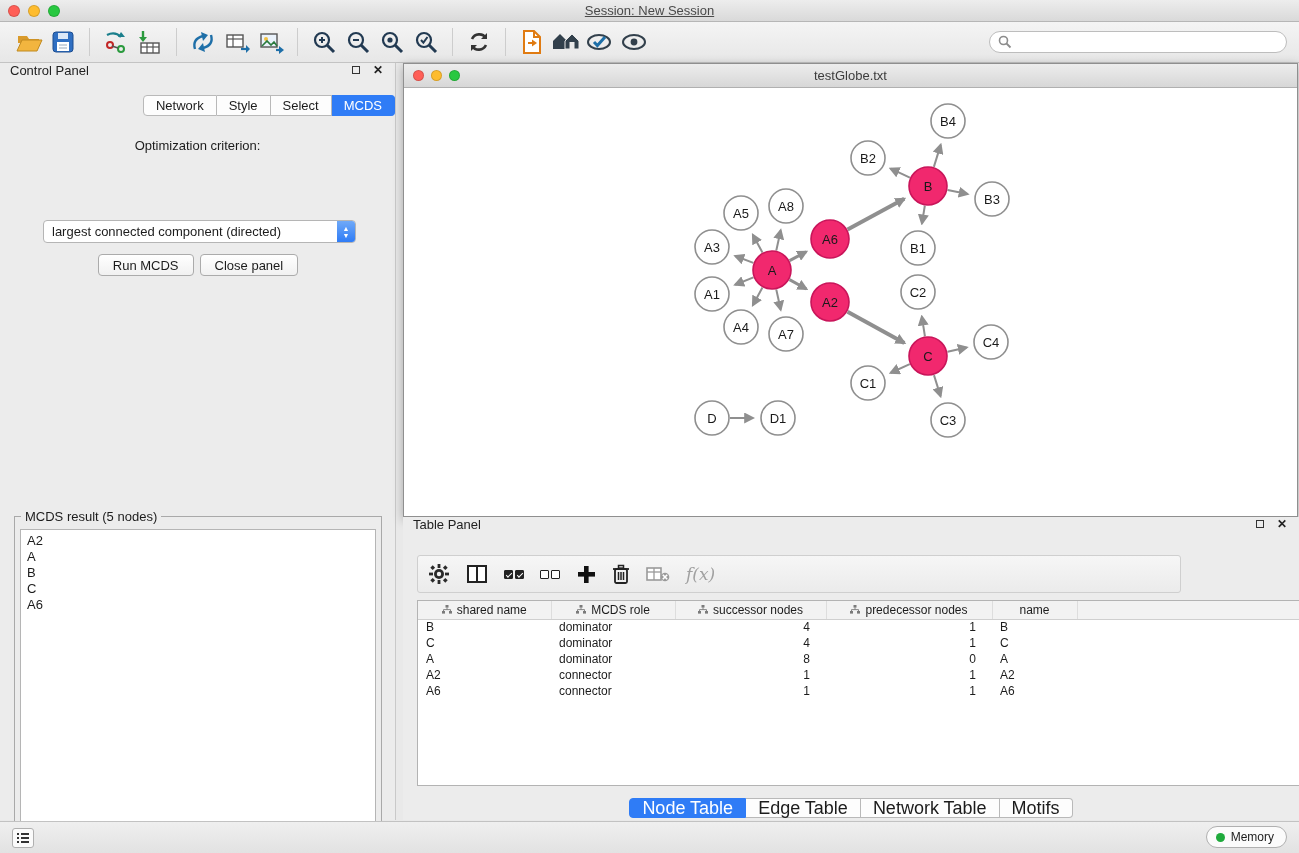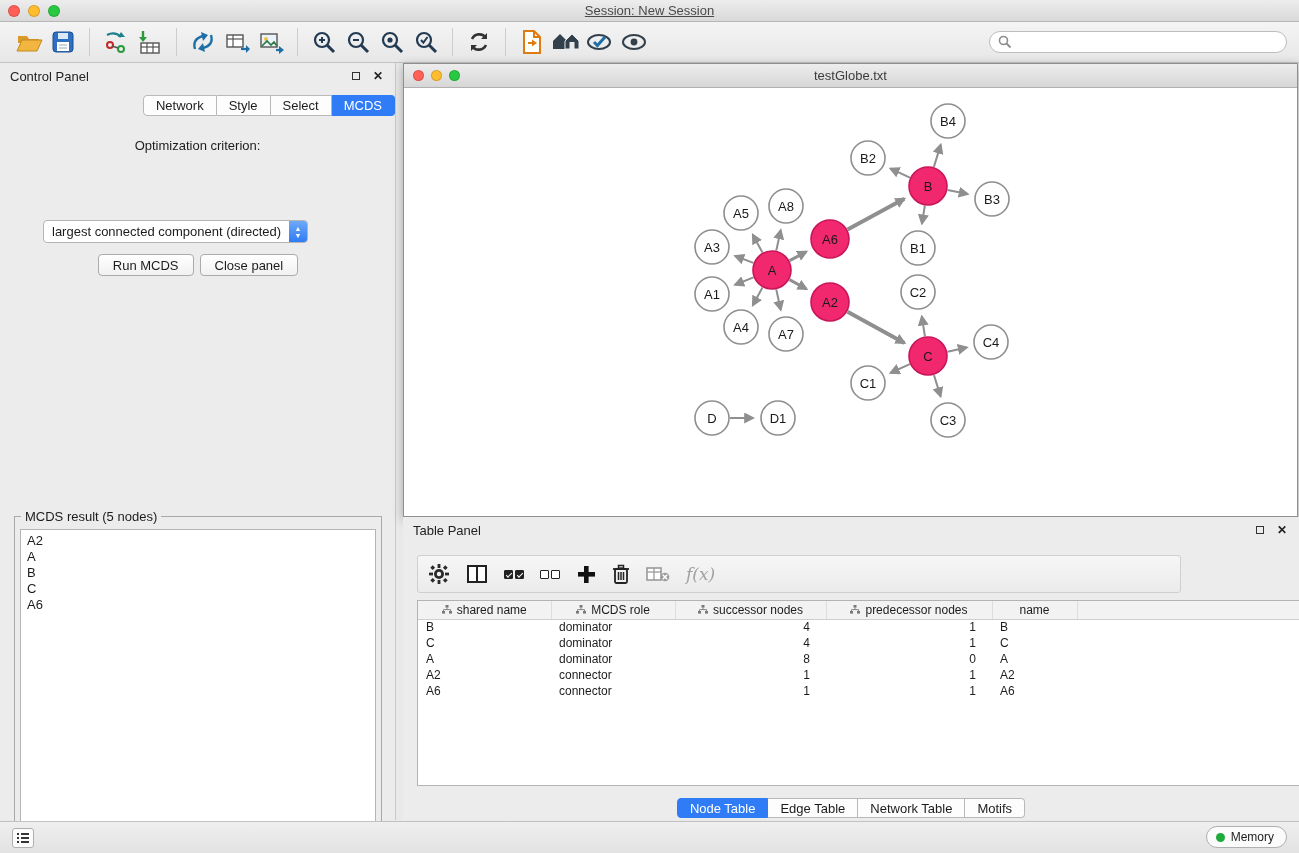--- a/index.html
+++ b/index.html
@@ -20,34 +20,34 @@
   .toolbar { left:0; top:22px; width:1299px; height:41px; background:linear-gradient(#f4f4f4,#e7e7e7);
     border-bottom:1px solid #c3c3c3; display:flex; align-items:center; padding:0 12px; }
   .tbtn { width:34px; height:32px; display:flex; align-items:center; justify-content:center; border-radius:4px; cursor:default; }
   .tb-sep { width:1px; height:28px; background:#cdcdcd; margin:0 9px; }
   .searchbox { margin-left:auto; width:298px; height:22px; background:#fff; border:1px solid #bdbdbd;
     border-radius:11px; display:flex; align-items:center; padding:0 8px; }
   .searchbox input { border:none; outline:none; flex:1; font-size:12px; font-family:"Liberation Sans",sans-serif; background:transparent; }
 
   
   .control-panel { left:0; top:63px; width:396px; height:757px; background:#ececec; border-right:1px solid #c9c9c9; }
-  .panel-head { height:26px; display:flex; align-items:center; padding:0 10px; font-size:13px; color:#222; }
+  .panel-head { height:26px; display:flex; padding:0 10px; font-size:13px; color:#222; }
   .panel-head .spacer{flex:1;}
   .wicon { width:14px; height:14px; display:flex; align-items:center; justify-content:center; margin-left:8px; color:#222; font-size:12px; }
   .float-square { width:8px; height:8px; border:1.4px solid #333; }
 
   .tabs-row { display:flex; justify-content:flex-end; margin-top:6px;padding-left:31px; }
   .seg { height:21px; padding:0 12px; display:flex; align-items:center; font-size:13px;
     background:#fdfdfd; border:1px solid #b9b9b9; border-left:none; }
   .seg:first-child { border-left:1px solid #b9b9b9; border-radius:4px 0 0 4px; }
   .seg:last-child { border-radius:0 4px 4px 0; }
   .seg.active { background:#2f7cf6; border-color:#2f7cf6; color:#fff; }
 
   .opt-label { text-align:center; margin-top:22px; font-size:13px; }
-  .dropdown { left:43px; top:157px; width:265px; height:23px; background:#fff; border:1px solid #b5b5b5;
+  .dropdown { left:43px; top:157px; width:313px; height:23px; background:#fff; border:1px solid #b5b5b5;
     border-radius:4px; display:flex; align-items:center; }
   .dropdown .val { flex:1; padding:0 8px; font-size:13px; white-space:nowrap; overflow:hidden; }
   .dd-step { width:18px; height:21px; border-radius:0 3px 3px 0; background:linear-gradient(#6fa9f8,#2f7cf6);
     display:flex; flex-direction:column; align-items:center; justify-content:center; color:#fff; font-size:7px; line-height:7px; }
   .btn { height:22px; padding:0 14px; background:linear-gradient(#ffffff,#f1f1f1); border:1px solid #ababab;
     border-radius:4px; font-size:13px; display:inline-flex; align-items:center; }
   .btn-row { left:0; top:191px; width:396px; display:flex; justify-content:center; gap:6px;text-align:right; }
 
   .mcds-fieldset { left:14px; top:453px; width:368px; height:348px; border:1px solid #a9a9a9; background:#ececec; }
   .mcds-legend { position:absolute; top:-8px; left:6px; background:#ececec; padding:0 4px; font-size:13px; }
@@ -76,21 +76,21 @@
 
   .data-table { position:absolute; left:14px; top:83px; width:972px; height:186px; background:#fff; border:1px solid #b3b3b3; overflow:hidden; }
   table { border-collapse:collapse; width:100%; table-layout:fixed; }
   th { background:#f2f2f2; border-right:1px solid #ddd; border-bottom:1px solid #cfcfcf; height:18px;
     font-weight:normal; font-size:12px; text-align:center; white-space:nowrap; overflow:hidden; }
   th .th-inner { display:flex; align-items:center; justify-content:center; gap:5px; }
   td { font-size:12px; height:16px; padding:0 8px; white-space:nowrap; overflow:hidden; }
   td.num { text-align:right; padding-right:16px; }
 
   .tp-tabs { position:absolute; left:0; top:281px; width:896px; display:flex; justify-content:center; }
-  .tp-tabs .seg { font-size:13px; height:20px; }
+  .tp-tabs .seg { font-size:18px; height:20px; }
 
   
   .statusbar { left:0; top:821px; width:1299px; height:32px; background:linear-gradient(#efefef,#e2e2e2); border-top:1px solid #c2c2c2; }
   .list-btn { position:absolute; left:12px; top:6px; width:22px; height:20px; border:1px solid #b0b0b0; border-radius:3px;
     background:#fbfbfb; display:flex; align-items:center; justify-content:center; }
   .memory-btn { position:absolute; right:12px; top:4px; height:22px; padding:0 12px 0 9px; border:1px solid #b0b0b0;
     border-radius:11px; background:#fbfbfb; display:flex; align-items:center; gap:6px; font-size:12px; }
   .green-dot { width:9px; height:9px; border-radius:50%; background:#1faa3c; }
 
   svg text { font-family:"Liberation Sans", sans-serif; }

